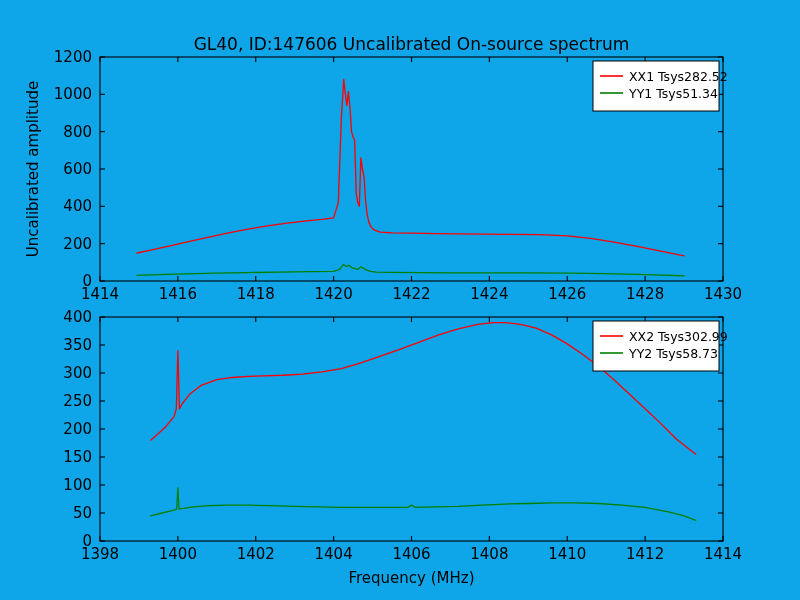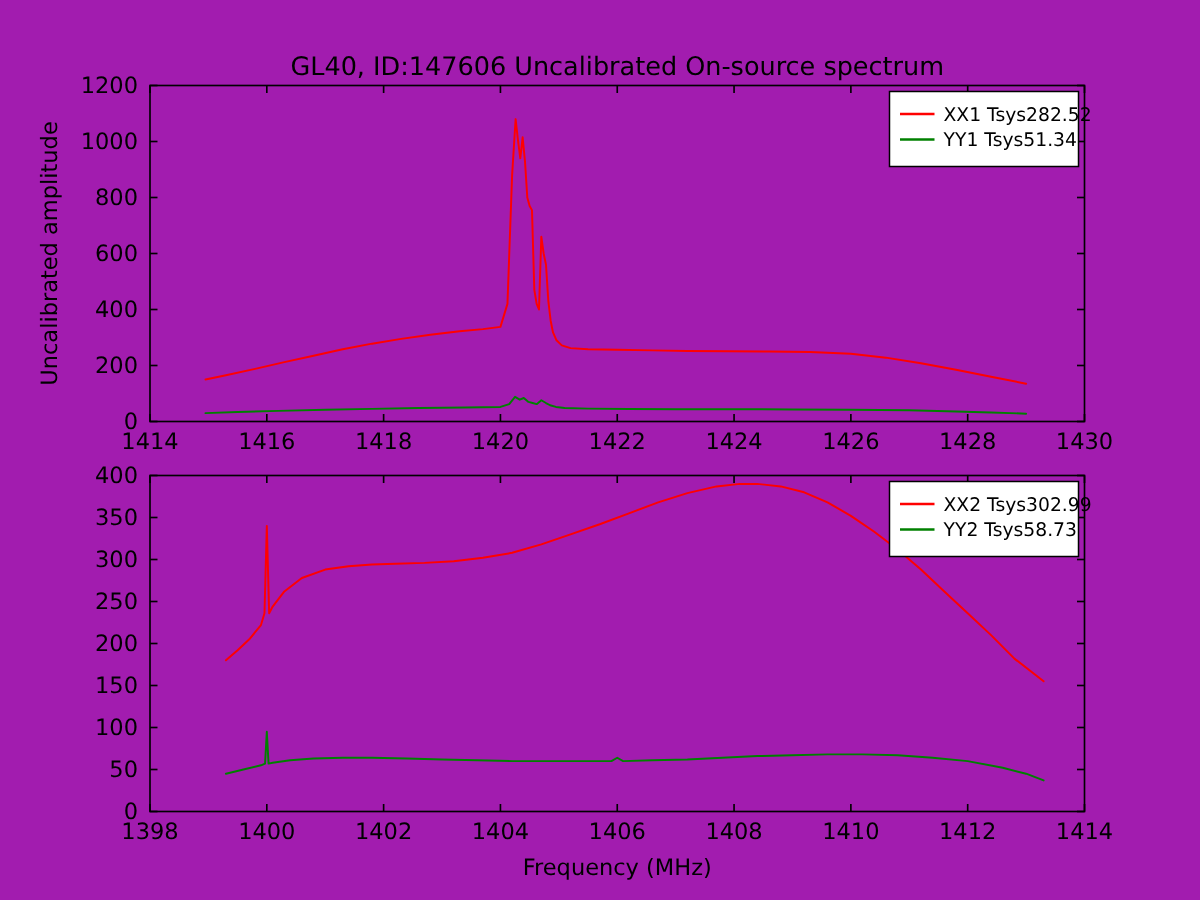--- a/index.html
+++ b/index.html
@@ -10,21 +10,21 @@
   body {
     width: 800px;
     height: 600px;
     font-family: "DejaVu Sans", sans-serif;
     overflow: hidden;
   }
   #figure {
     position: relative;
     width: 800px;
     height: 600px;
-    background: #a21caf;
+    background: #0ea5e9;
   }
   #figure svg {
     display: block;
   }
   .axis-line {
     fill: none;
     stroke: #000000;
     stroke-width: 1.1;
   }
   .tick-line {

